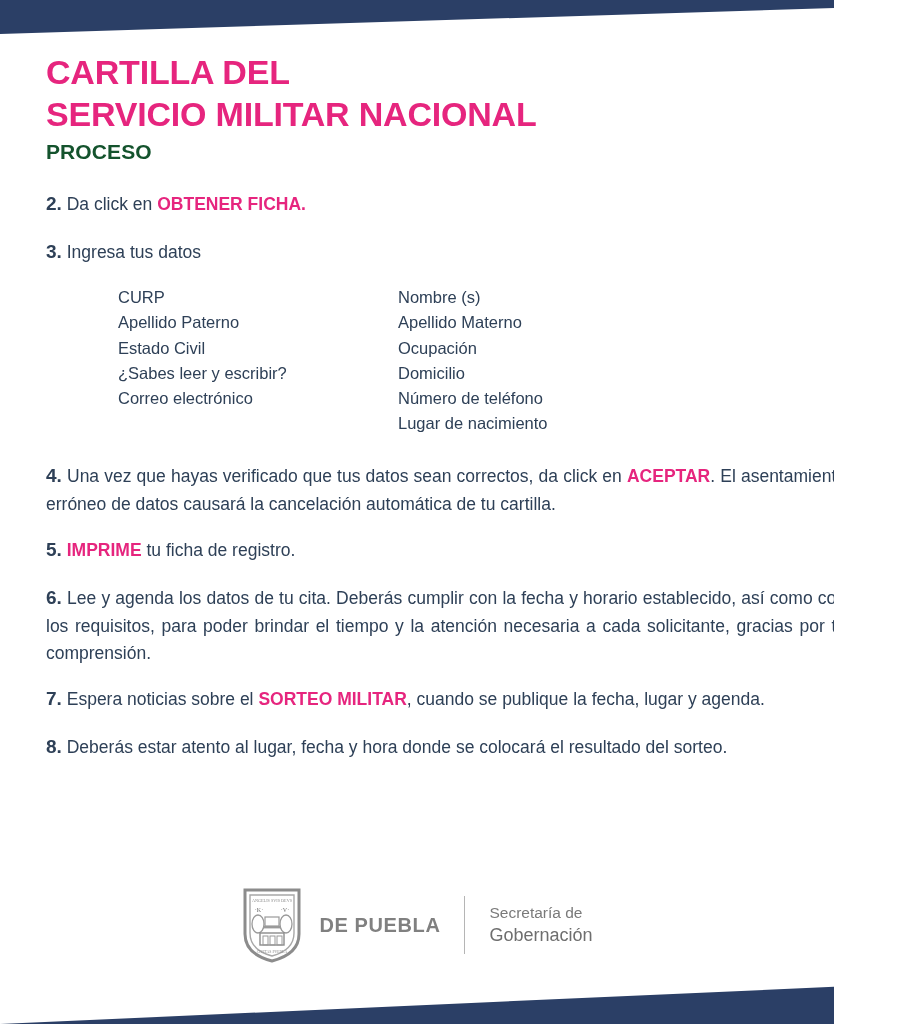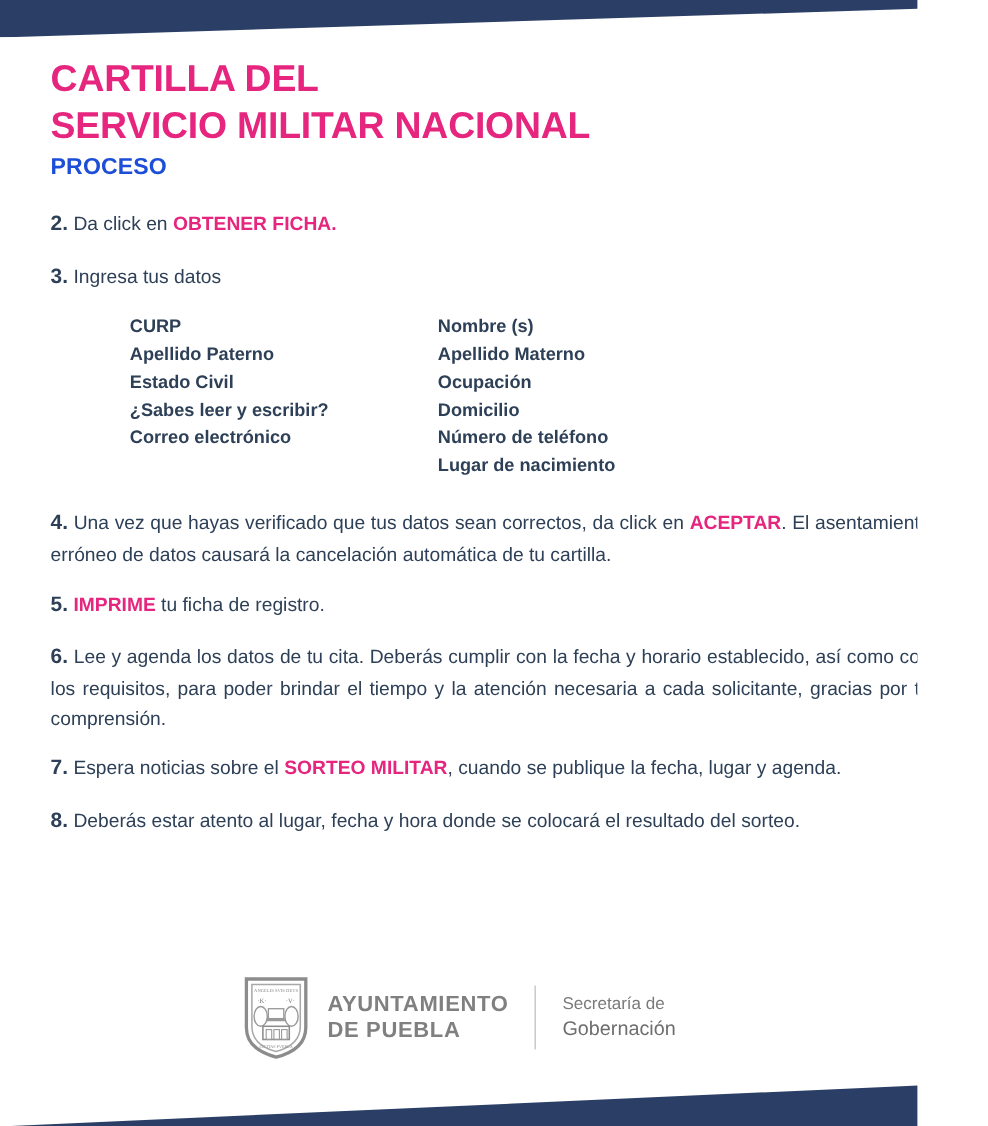--- a/index.html
+++ b/index.html
@@ -59,21 +59,21 @@
     font-size: 34px;
     font-weight: bold;
     color: #e6257e;
     letter-spacing: -0.2px;
     line-height: 1.23;
     white-space: nowrap;
   }
   .subtitle {
     font-size: 21px;
     font-weight: bold;
-    color: #1d4ed8;
+    color: #14532d;
     letter-spacing: 0.1px;
     margin-top: 4px;
   }
 
   
   .step {
     font-size: 17.5px;
     line-height: 1.52;
     color: #2e4057;
     margin-bottom: 19px;
@@ -98,21 +98,20 @@
     margin: 14px 0 26px 72px;
     font-size: 16.5px;
     line-height: 1.52;
     color: #2e4057;
   }
   .fields .col {
     width: 280px;
   }
   .fields .field {
     white-space: nowrap;
-    font-weight: bold;
   }
 
   
   .footer {
     position: absolute;
     left: 0;
     right: 0;
     top: 886px;
     display: flex;
     justify-content: center;
@@ -213,21 +212,20 @@
       <rect x="24" y="31" width="14" height="9" fill="none" stroke="#9a9a9a" stroke-width="1.2"></rect>
       <rect x="22" y="40" width="18" height="2.4" fill="#9a9a9a"></rect>
       <rect x="19" y="47" width="24" height="12" fill="none" stroke="#8c8c8c" stroke-width="1.4"></rect>
       <rect x="22" y="50" width="5" height="9" fill="none" stroke="#9a9a9a" stroke-width="1"></rect>
       <rect x="29" y="50" width="5" height="9" fill="none" stroke="#9a9a9a" stroke-width="1"></rect>
       <rect x="36" y="50" width="5" height="9" fill="none" stroke="#9a9a9a" stroke-width="1"></rect>
       <text x="31" y="67" font-size="3.8" fill="#8c8c8c" text-anchor="middle" font-family="'Liberation Serif', serif">CIVITAS PVEBLA</text>
     </svg>
 
     <div class="ayto">
-      <div>AYUNTAMIENTO</div>
       <div>DE PUEBLA</div>
     </div>
 
     <div class="divider"></div>
 
     <div class="secretaria">
       <div class="sec-top">Secretaría de</div>
       <div class="sec-bottom">Gobernación</div>
     </div>
 

